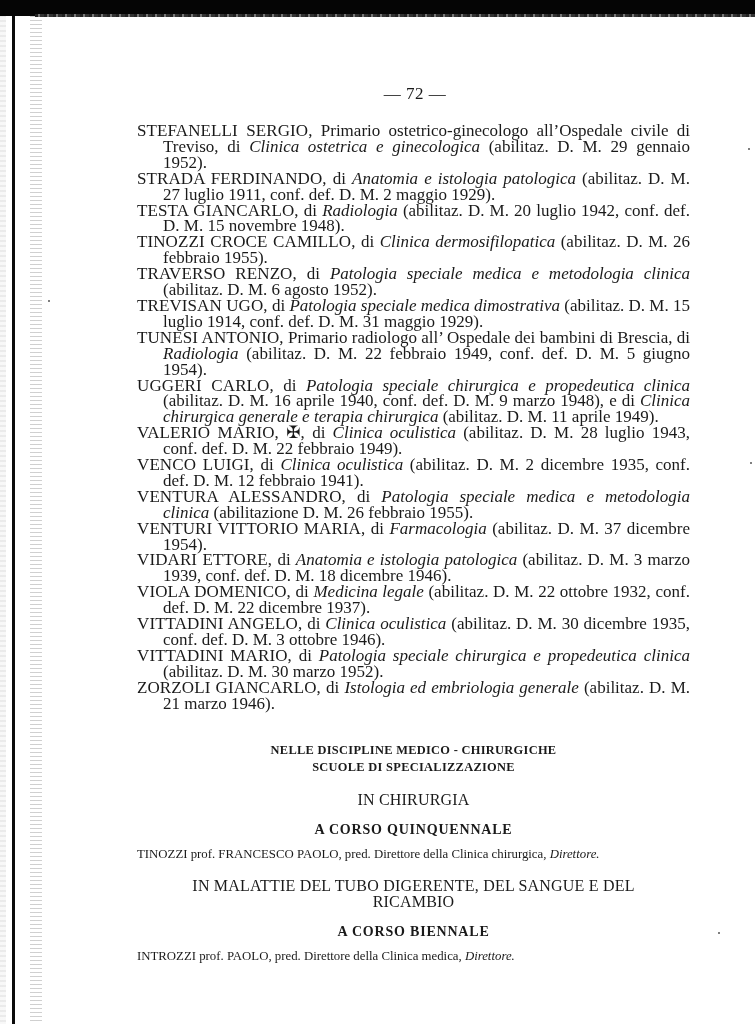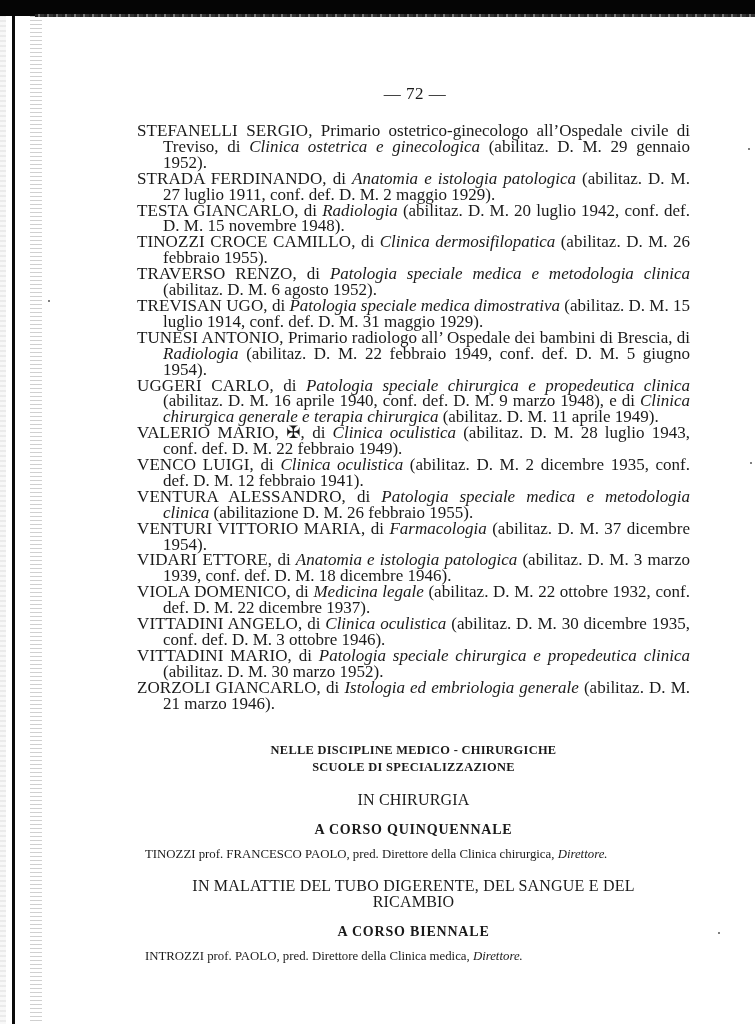--- a/index.html
+++ b/index.html
@@ -94,21 +94,21 @@
     }
     .small-caps {
       text-align: center;
       font-size: 14px;
       letter-spacing: 0.8px;
       font-weight: bold;
       margin: 0;
       line-height: 12px;
     }
     .director {
-      margin: 8px;
+      margin: 0;
       font-size: 12.8px;
       line-height: 16px;
     }
     .speck {
       position: absolute;
       width: 2px; height: 2px;
       background: #555;
       border-radius: 1px;
     }
   </style>

